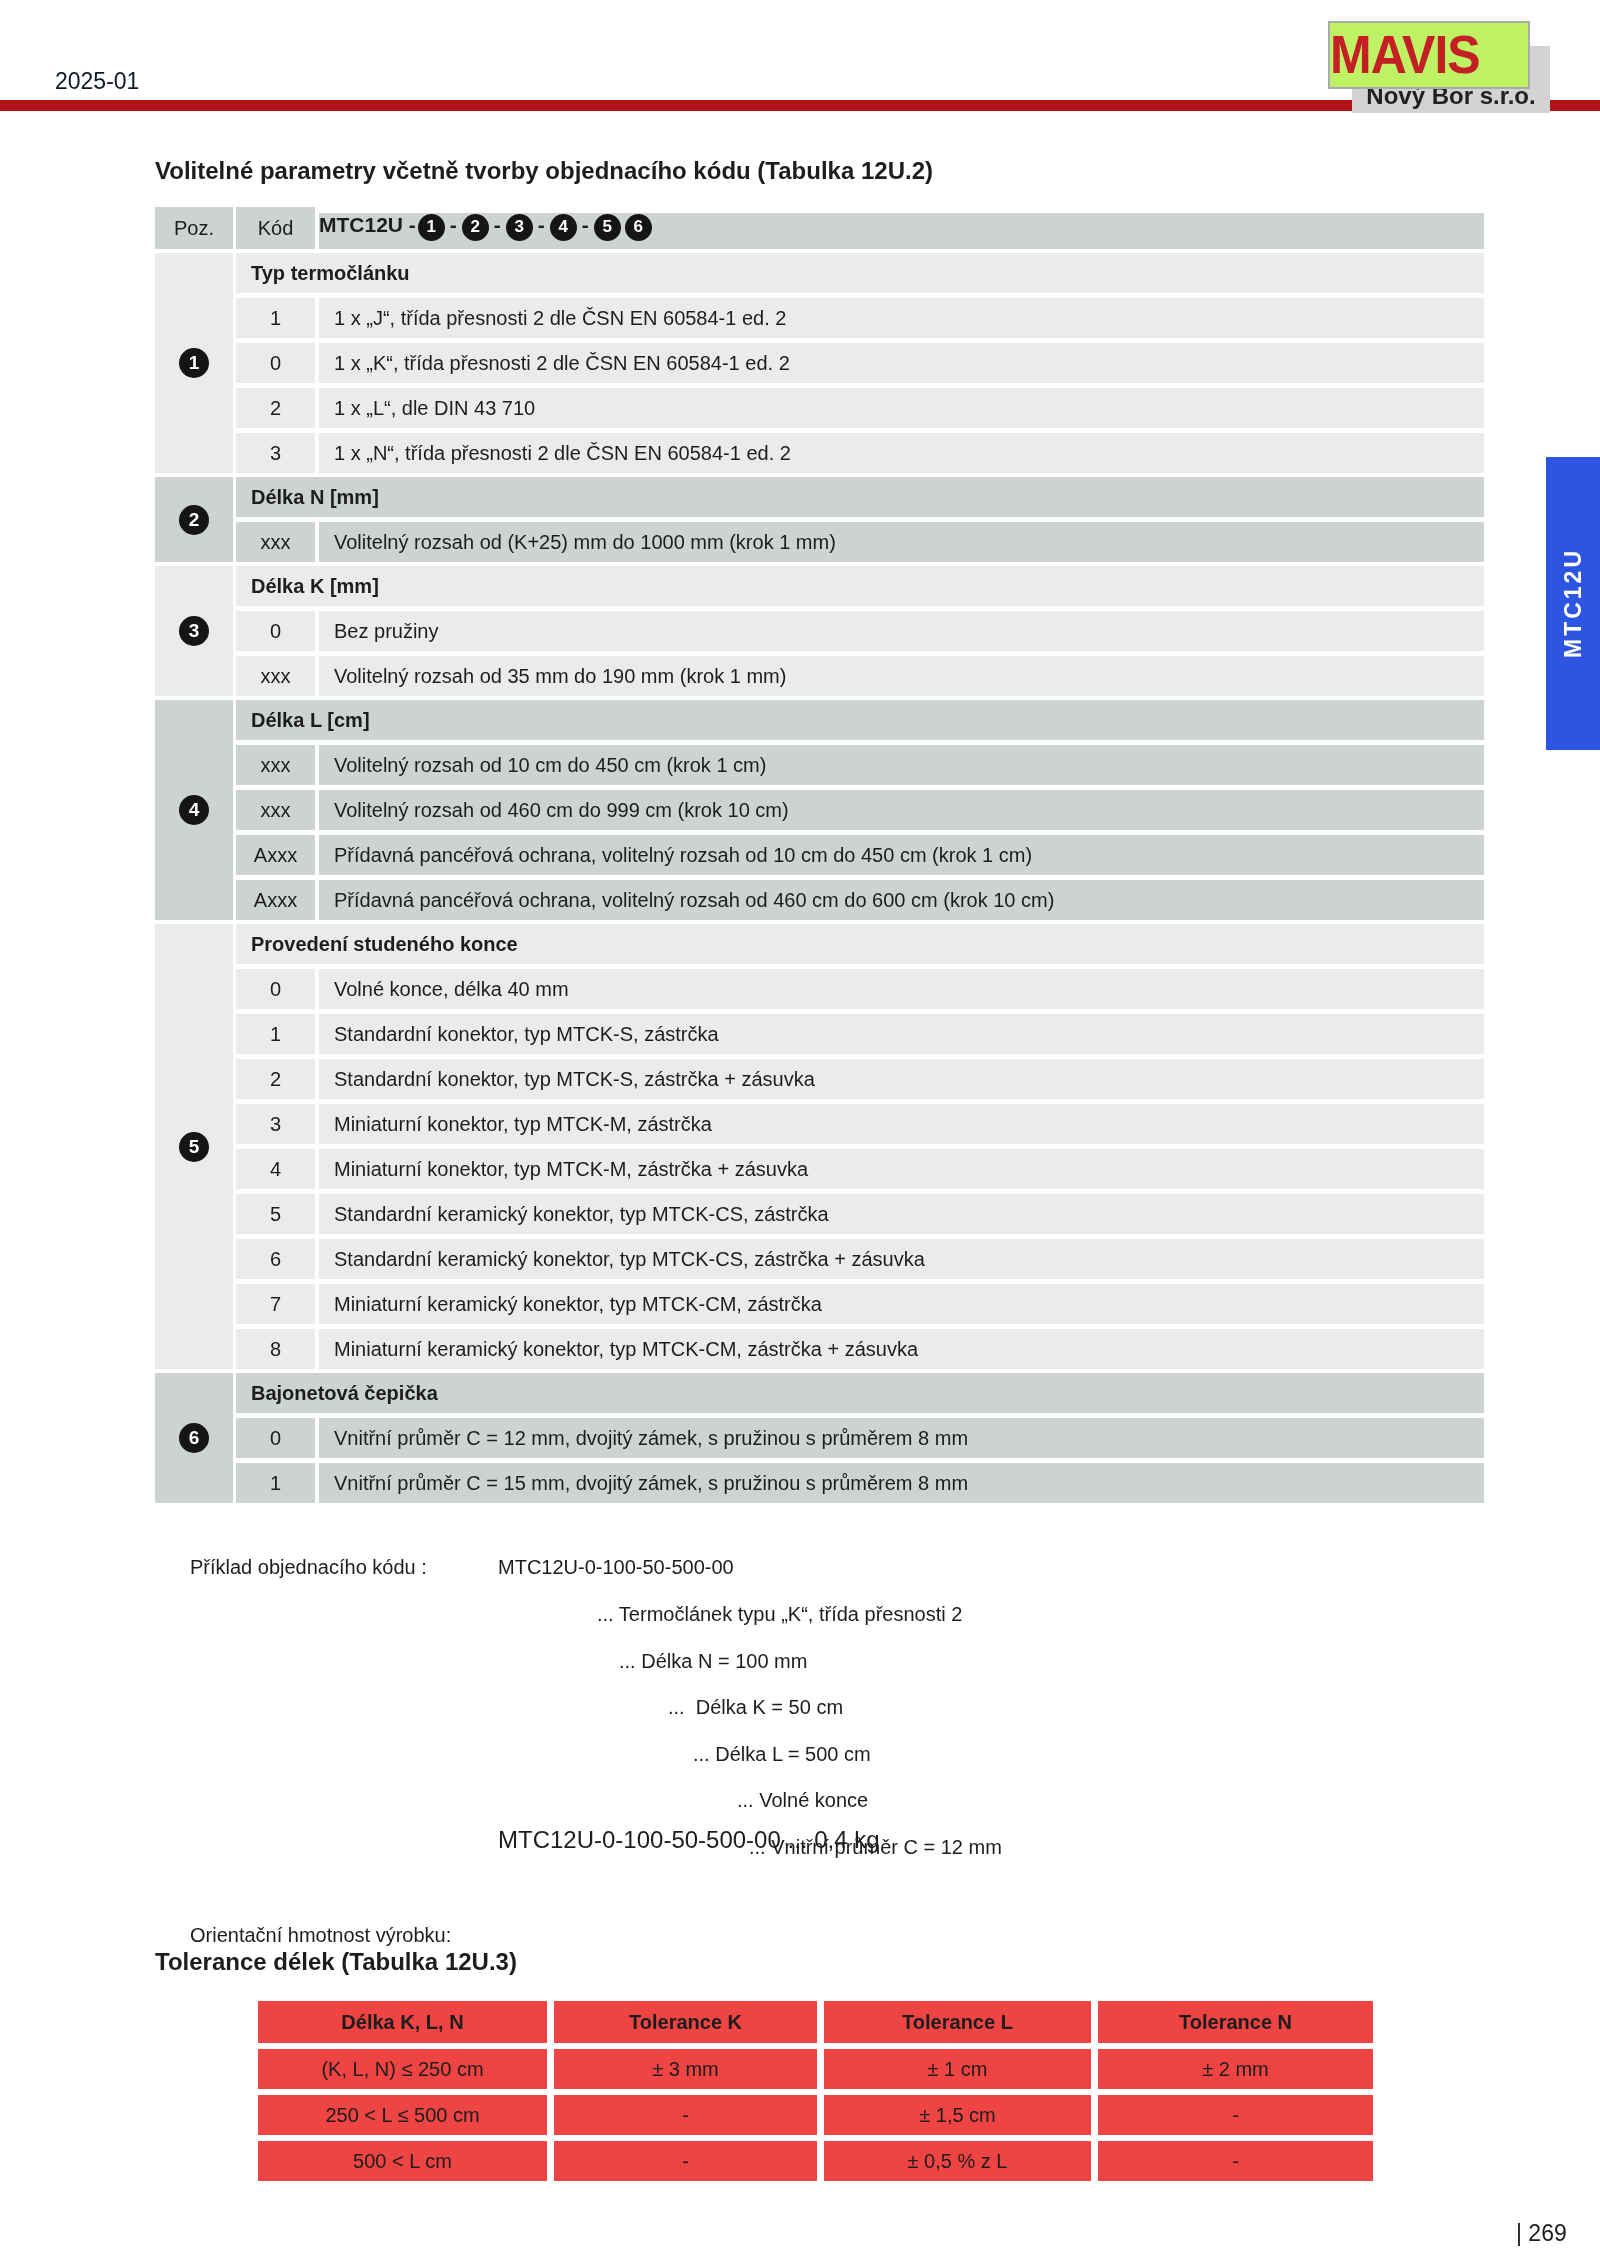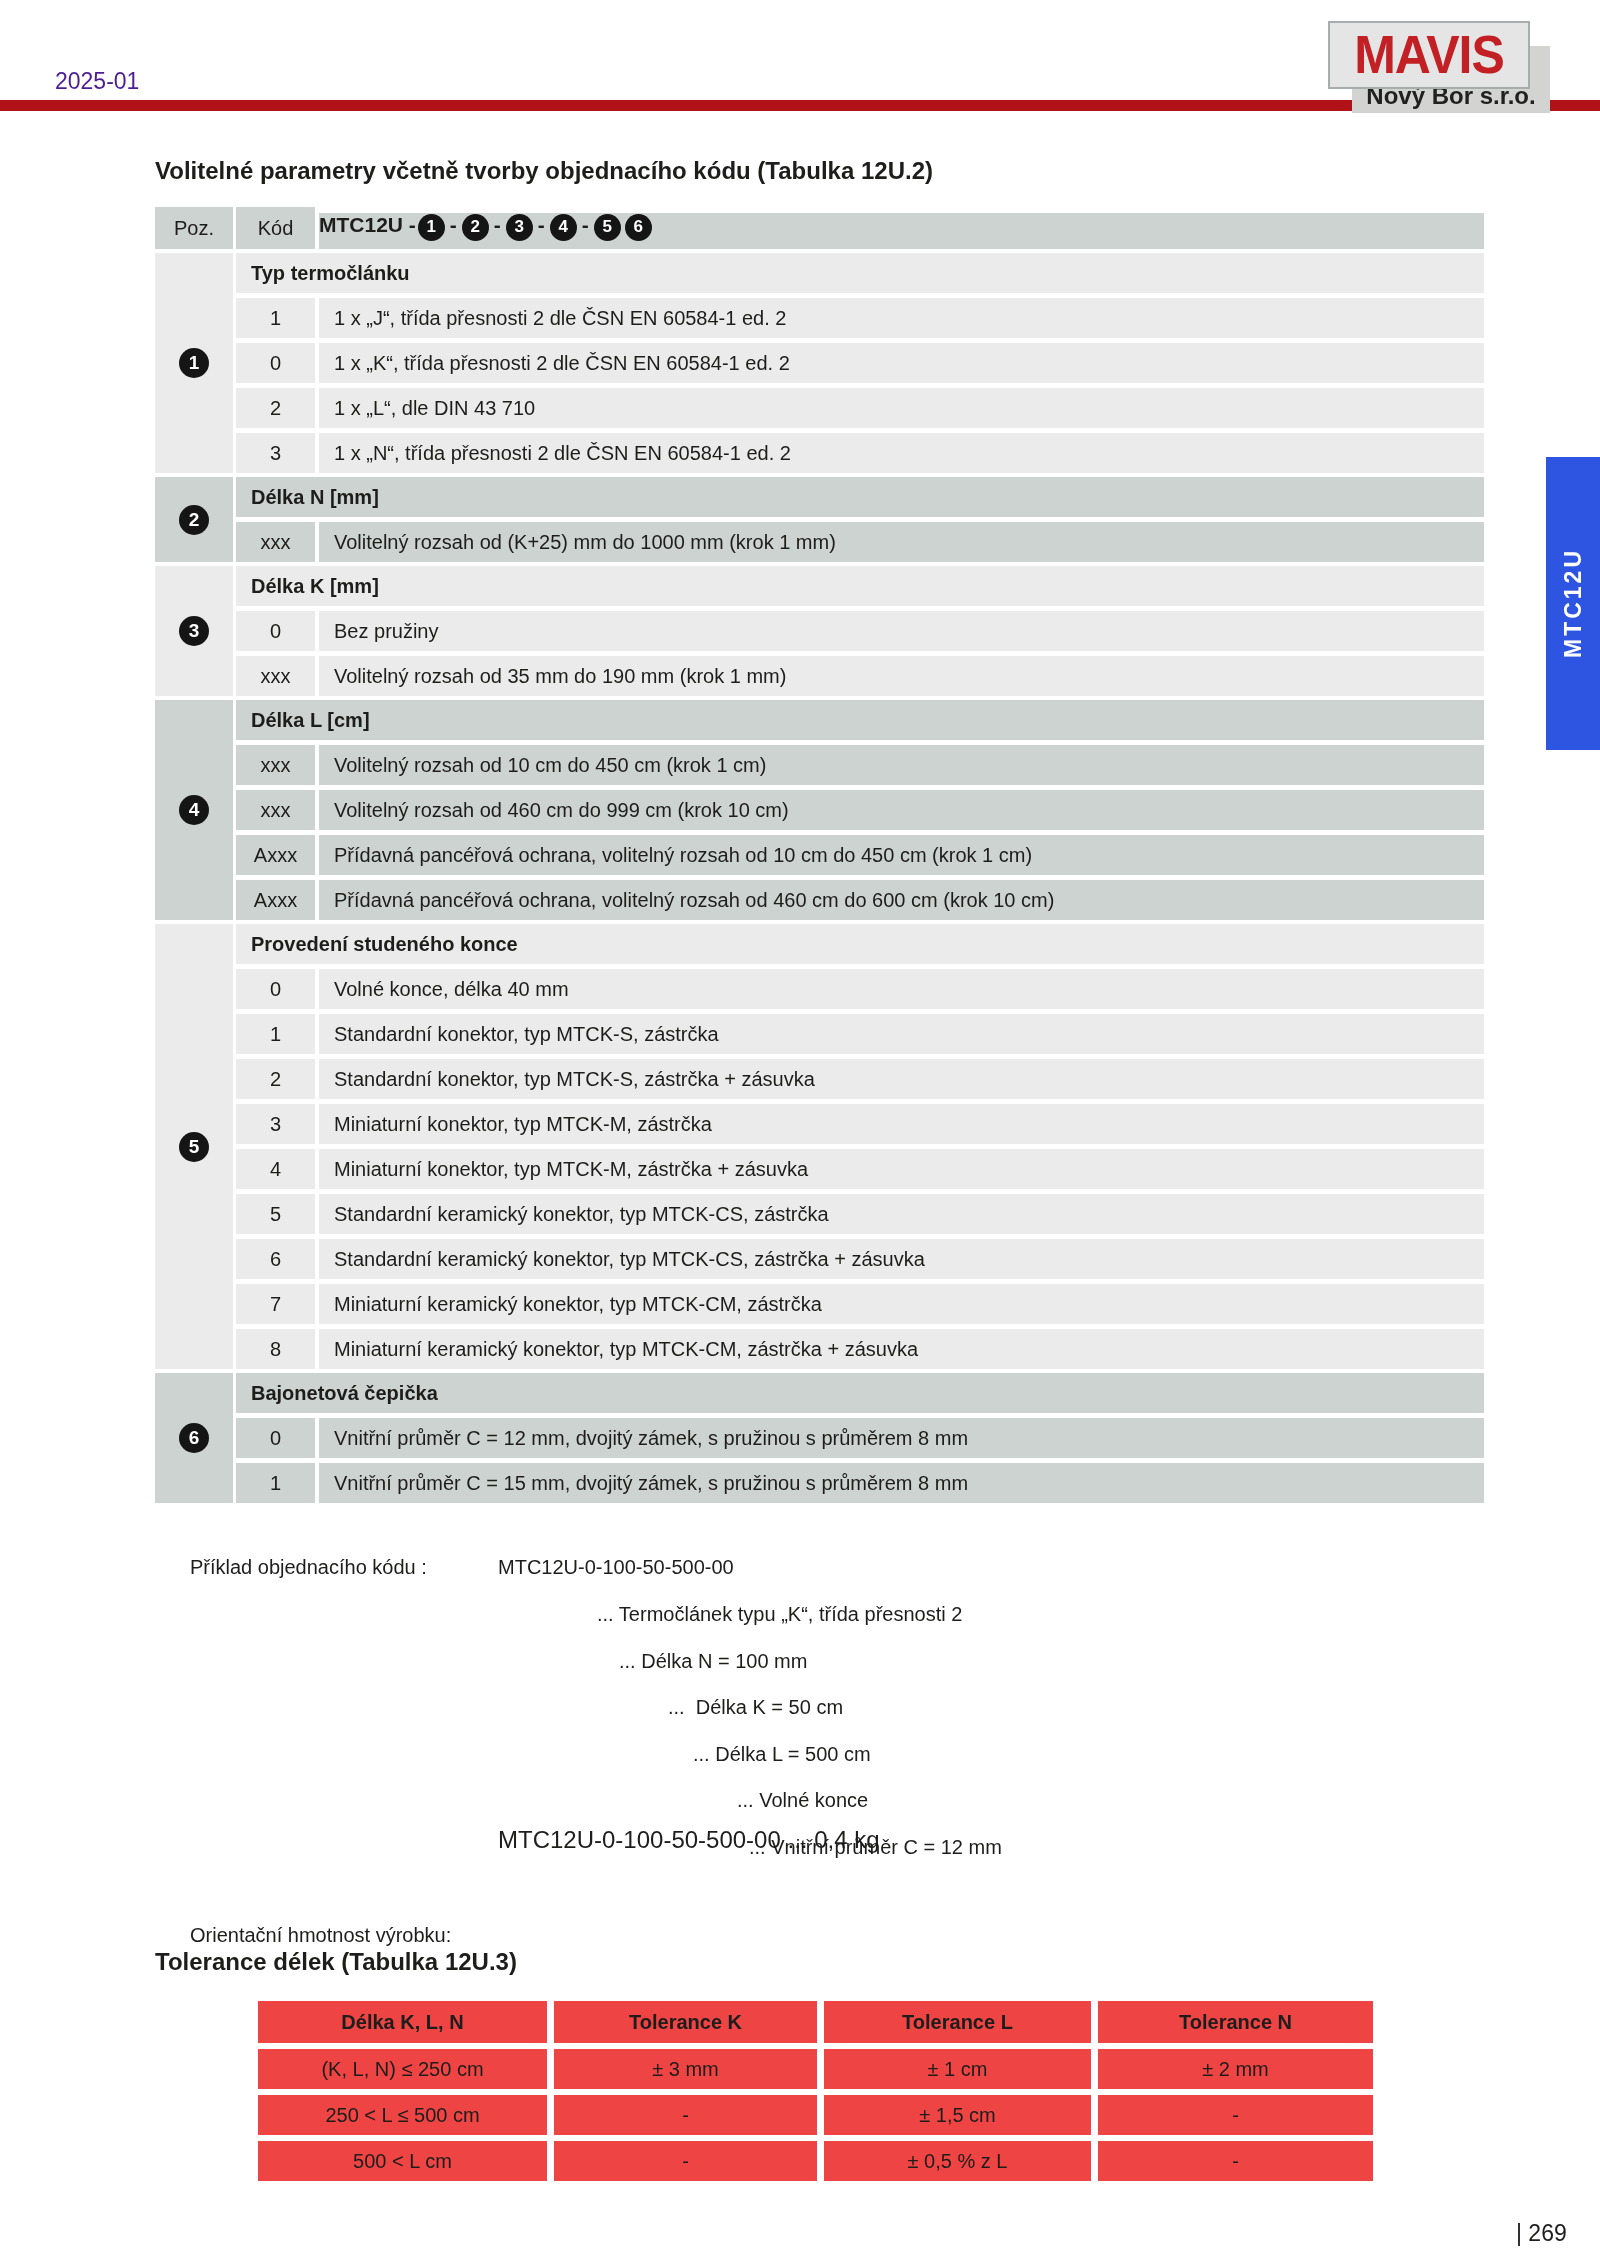--- a/index.html
+++ b/index.html
@@ -1,26 +1,26 @@
 <!DOCTYPE html>
 <html><head>
 <meta charset="utf-8">
 <style>
   html,body{margin:0;padding:0;background:#ffffff;}
   #page{position:relative;width:1600px;height:2263px;background:#fff;overflow:hidden;
         font-family:"Liberation Sans",sans-serif;color:#1d1d1b;}
 
   
-  .date{position:absolute;left:55px;top:68px;font-size:23px;color:#4c1d95;}
+  .date{position:absolute;left:55px;top:68px;font-size:23px;color:#0f172a;}
   .red-bar{position:absolute;left:0;top:100px;width:1600px;height:11px;background:#b11218;z-index:1;}
   .logo-gray{position:absolute;left:1352px;top:46px;width:198px;height:67px;background:#d3d4d1;z-index:2;
              display:flex;align-items:flex-end;justify-content:center;padding-bottom:3px;box-sizing:border-box;}
   .logo-gray span{font-size:24px;font-weight:700;color:#21211f;}
-  .logo-white{position:absolute;left:1328px;top:21px;width:202px;height:68px;background:#e5e5e5;
-              border:2px solid #a7adad;z-index:3;display:flex;align-items:center;justify-content:center;box-sizing:border-box;}
+  .logo-white{position:absolute;left:1328px;top:21px;width:202px;height:68px;background:#bef264;
+              border:2px solid #a7adad;z-index:3;display:flex;align-items:center;box-sizing:border-box;}
   .logo-white span{font-size:50px;font-weight:700;color:#c32026;letter-spacing:-1px;transform:scaleY(1.08);}
 
   
   .h-title{position:absolute;left:155px;font-size:24px;font-weight:700;}
   #title1{top:157px;}
   #title2{top:1948px;}
 
   
   #main-table{position:absolute;left:155px;top:207px;width:1329px;font-size:20px;}
   .dark-bg{background:#cdd3d1;}

